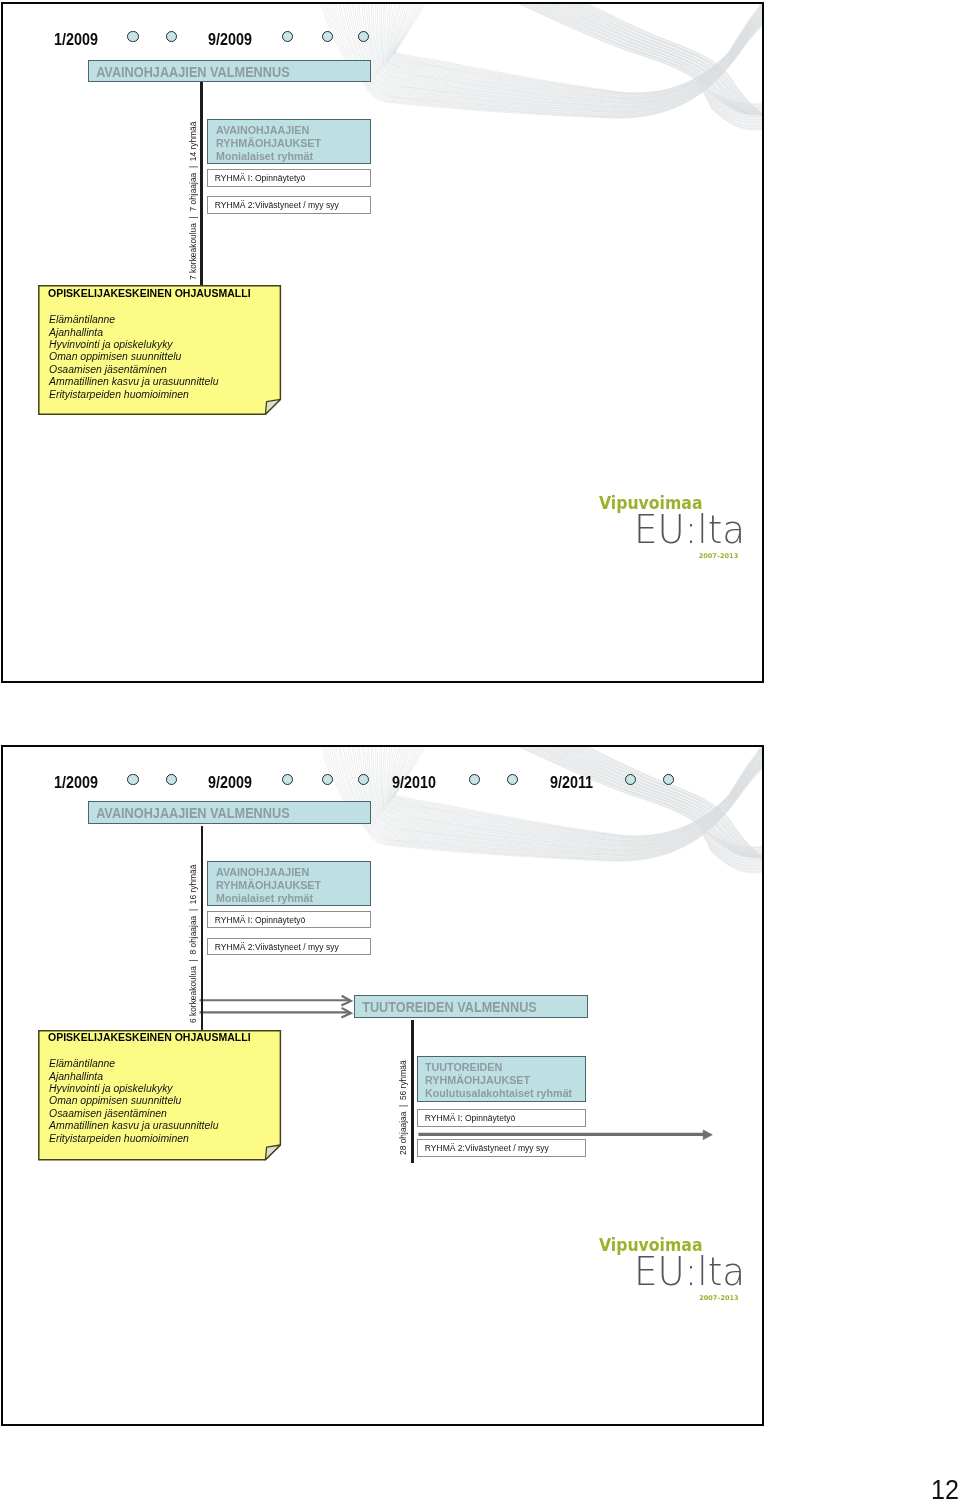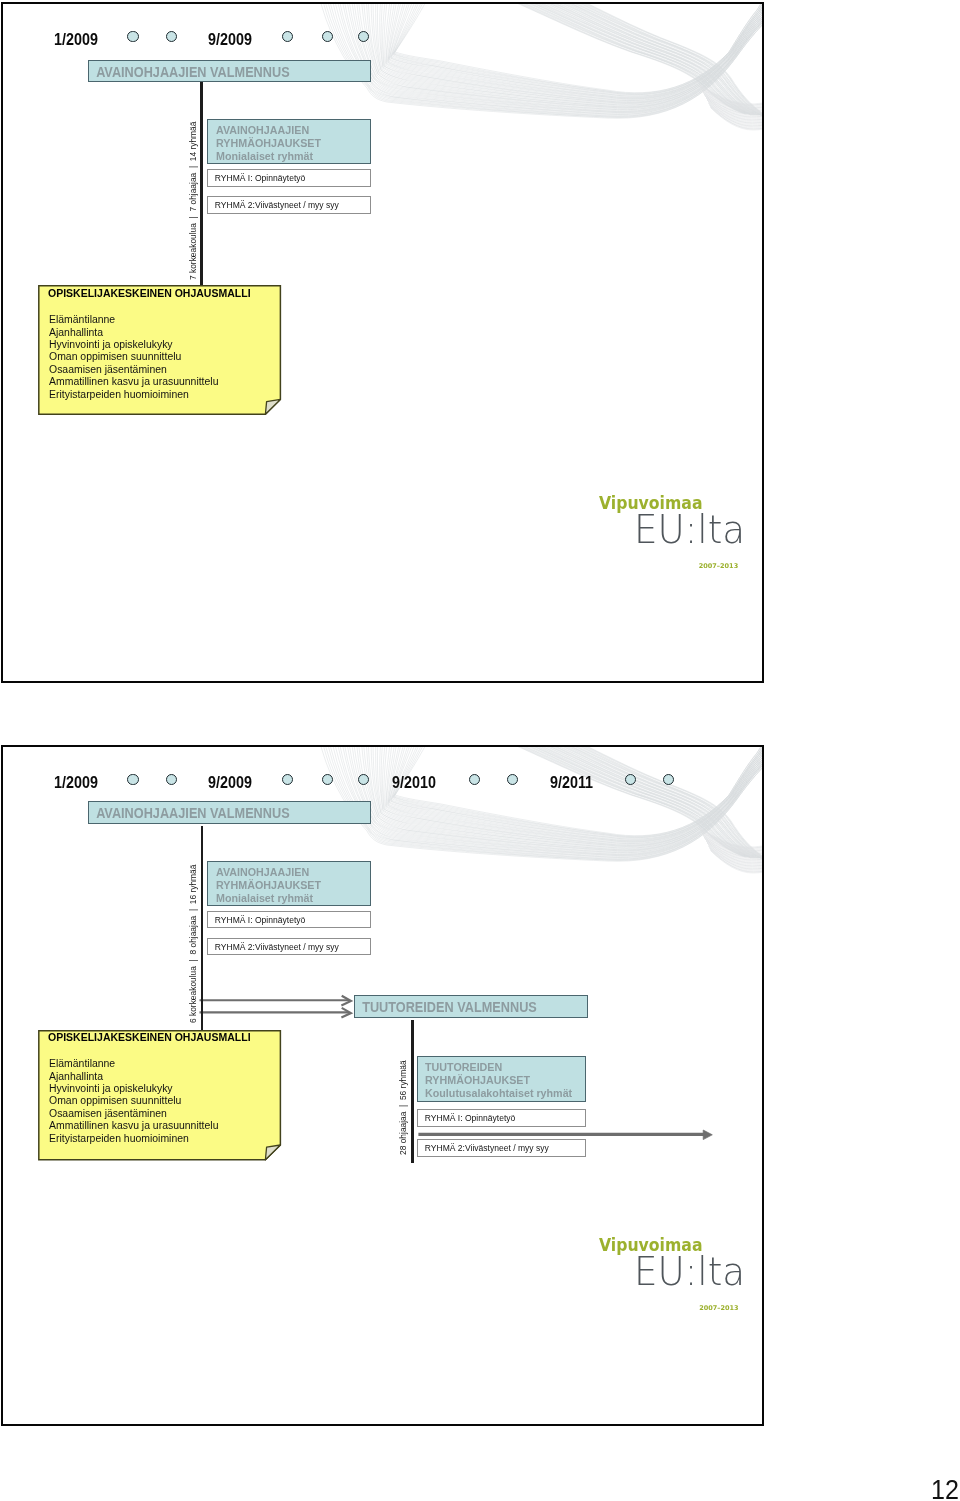--- a/index.html
+++ b/index.html
@@ -19,25 +19,25 @@
            font-size:9.95px;line-height:9.95px;color:#1a1a1a;}
   .gbox{position:absolute;background:#bfe0e2;border:1.4px solid #4b666e;box-sizing:border-box;
         color:#8d9ca0;font-weight:bold;font-size:11.6px;line-height:13px;padding:3px 0 0 7.3px;}
   .gbox>div{transform:scaleX(0.925);transform-origin:left center;white-space:nowrap;}
   .gitem{position:absolute;background:#fff;border:1px solid #8f8f8f;box-sizing:border-box;
          color:#141414;font-size:9.45px;line-height:10px;display:flex;align-items:center;}
   .gitem span{padding-left:7.5px;display:block;white-space:nowrap;transform:scaleX(0.905);transform-origin:left center;}
   .note{position:absolute;}
   .note-shape{position:absolute;left:0;top:0;}
   .note-title{position:absolute;font-weight:bold;font-size:11.3px;line-height:12px;color:#050505;white-space:nowrap;transform:scaleX(0.93);transform-origin:left top;}
-  .note-line{position:absolute;font-size:10.45px;line-height:11px;color:#121212;white-space:nowrap;text-align:center;}
+  .note-line{position:absolute;font-style:italic;font-size:10.45px;line-height:11px;color:#121212;white-space:nowrap;text-align:center;}
   .logo{position:absolute;width:160px;height:80px;}
   .logo-top{position:absolute;left:-4px;top:2.5px;font-family:"DejaVu Sans",sans-serif;font-weight:bold;font-size:18.2px;line-height:18.2px;color:#9cb12e;white-space:nowrap;transform:scaleX(0.862);transform-origin:left top;}
   .logo-main{position:absolute;left:31px;top:19.5px;font-family:"DejaVu Sans",sans-serif;font-weight:200;font-size:38.3px;line-height:38.3px;color:#4f555a;white-space:nowrap;transform:scaleX(0.973);transform-origin:left top;}
-  .logo-years{position:absolute;left:96px;top:72px;font-family:"DejaVu Sans",sans-serif;font-weight:bold;font-size:6.5px;line-height:7px;color:#9cb12e;white-space:nowrap;}
+  .logo-years{position:absolute;left:96px;top:62px;font-family:"DejaVu Sans",sans-serif;font-weight:bold;font-size:6.5px;line-height:7px;color:#9cb12e;white-space:nowrap;}
   .pagenum{position:absolute;left:931px;top:1480.6px;font-size:27px;line-height:18.6px;color:#111;transform:scaleX(0.93);transform-origin:left top;}
 
 </style>
 </head>
 <body>
 
 <div class="slide" id="slide1">
 <svg class="swoosh" width="470" height="200" viewBox="0 0 470 200" fill="none">
       <path d="M23 -6C32 32 48 64 72 90C76 98 82 102 92 104C152 111 242 117 312 120C372 123 412 100 442 58" stroke="#d8dcde" stroke-width="0.5" opacity="0.95"></path>
       <path d="M26 -6C34 32 49 63 73 89C77 97 83 101 93 103C153 110 243 116 312 119C372 123 412 100 442 58" stroke="#d8dcde" stroke-width="0.5" opacity="0.95"></path>

